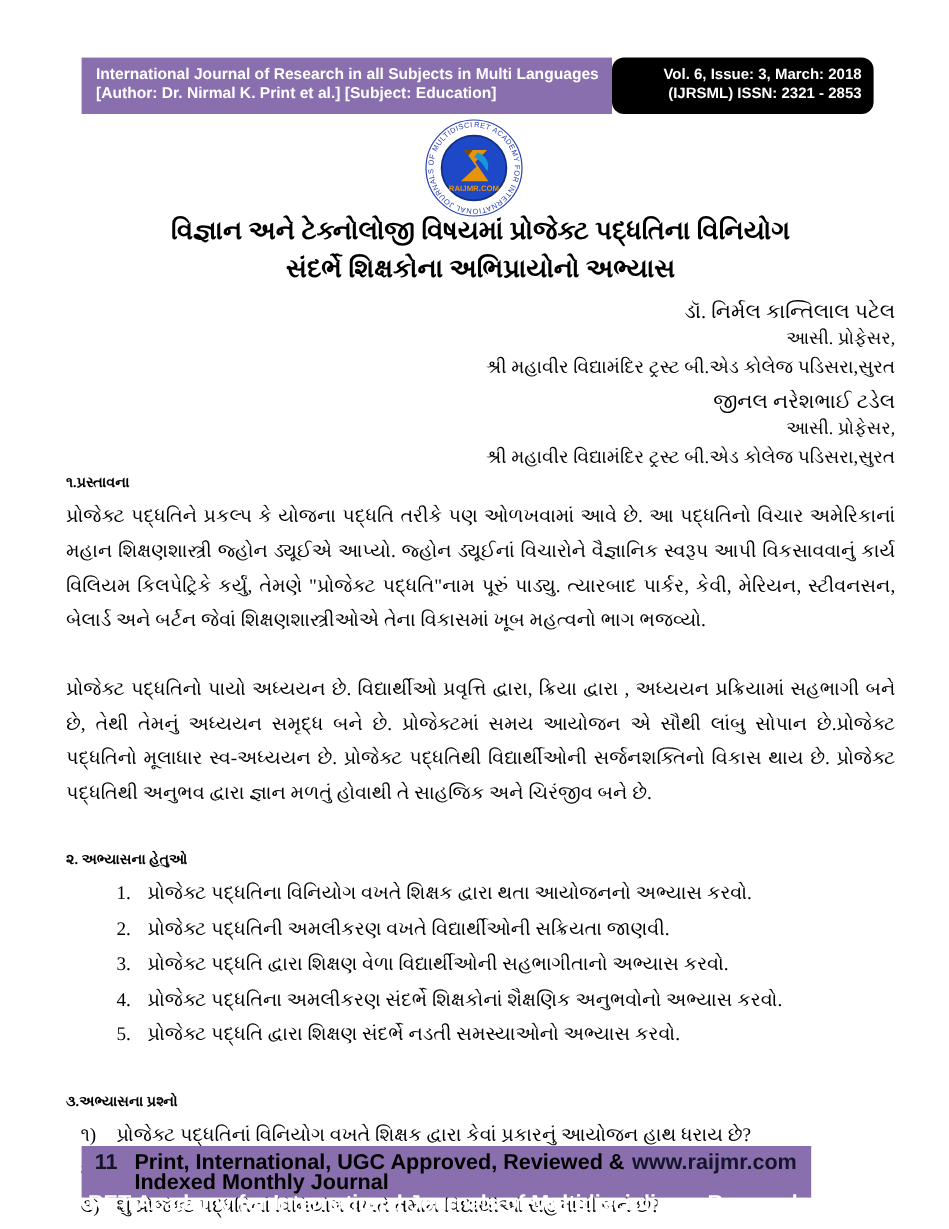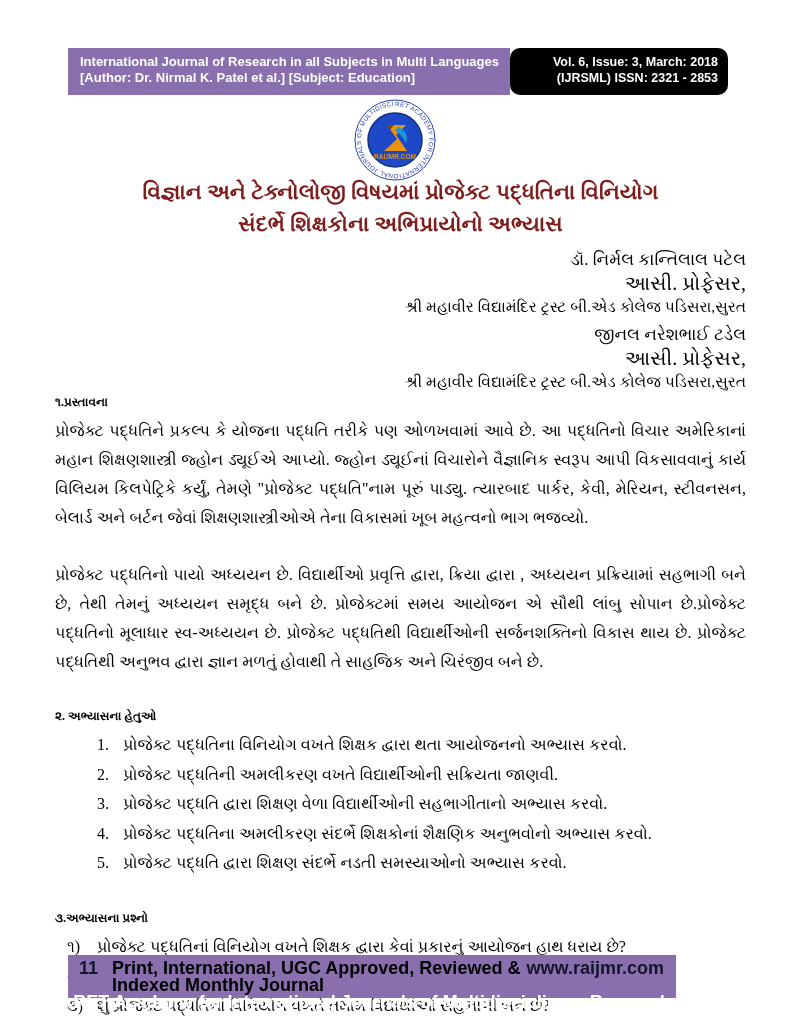--- a/index.html
+++ b/index.html
@@ -18,25 +18,25 @@
   }
   .band-right{
     background:#000;color:#fff;width:208px;padding:6px 10px 0 0;text-align:right;
     font-size:12.5px;font-weight:bold;line-height:16px;border-radius:10px;
   }
   
   .logo{position:absolute;left:354px;top:99px;width:82px;height:82px;}
   
   .paper-title{
     position:absolute;left:55px;top:176px;width:691px;text-align:center;
-    font-size:21.5px;font-weight:bold;line-height:32px;color:#7f1d1d;
+    font-size:21.5px;font-weight:bold;line-height:32px;color:#000000;
   }
   .author-block{position:absolute;left:55px;width:691px;text-align:right;color:#000;}
   .author-block .a-name{font-size:17px;line-height:25px;}
-  .author-block .a-role{font-size:20px;line-height:23px;}
+  .author-block .a-role{font-size:15px;line-height:23px;}
   .author-block .a-aff{font-size:15.5px;line-height:24px;}
   
   .content{position:absolute;left:55px;top:388px;width:691px;}
   .content h2{font-size:12px;font-weight:bold;margin:0;line-height:28px;color:#000;}
   .content p{font-size:16px;line-height:29px;margin:0;text-align:justify;color:#000;}
   .para-gap{height:28px;}
   .sec-gap{height:26px;}
   .li{display:flex;font-size:16px;line-height:29.5px;color:#000;}
   .objectives .li{padding-left:42px;}
   .objectives .marker{width:26px;flex:none;}
@@ -55,21 +55,21 @@
   .footer-row2{color:#fff;text-align:center;line-height:17px;}
 </style>
 </head>
 <body>
 
 <div class="page" style="--purple:#8a6fae;">
 
   <header class="header-band">
     <div class="band-left">
       <div>International Journal of Research in all Subjects in Multi Languages</div>
-      <div>[Author:  Dr. Nirmal K. Patel et al.] [Subject: Education]</div>
+      <div>[Author:  Dr. Nirmal K. Print et al.] [Subject: Education]</div>
     </div>
     <div class="band-right">
       <div>Vol. 6, Issue: 3, March: 2018</div>
       <div>(IJRSML)  ISSN: 2321 - 2853</div>
     </div>
   </header>
 
   <div class="logo">
     <svg width="82" height="82" viewBox="0 0 82 82">
       <circle cx="41" cy="41" r="40" fill="#ffffff" stroke="#2b3fae" stroke-width="1"></circle>

